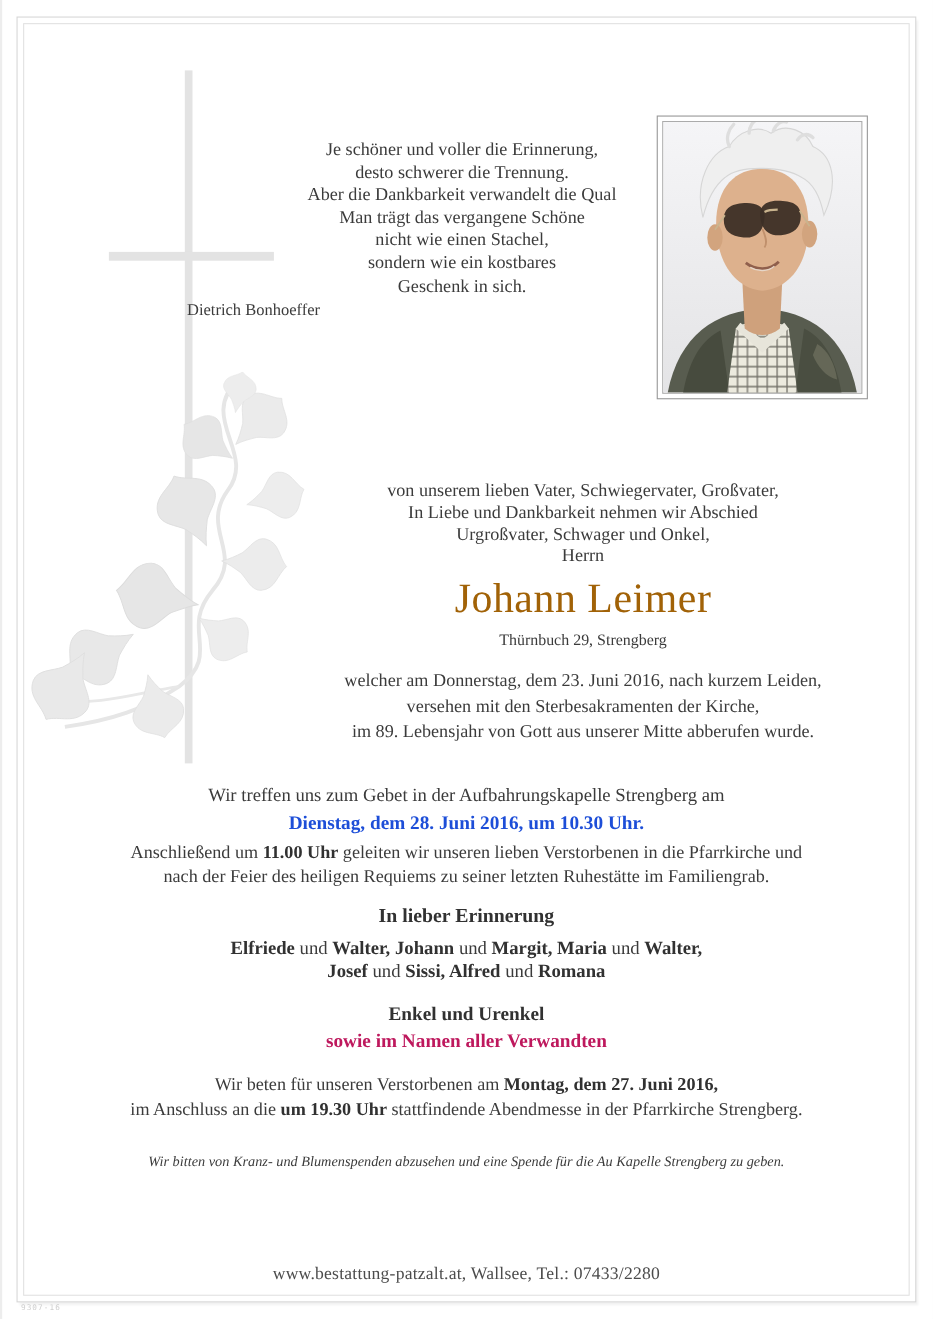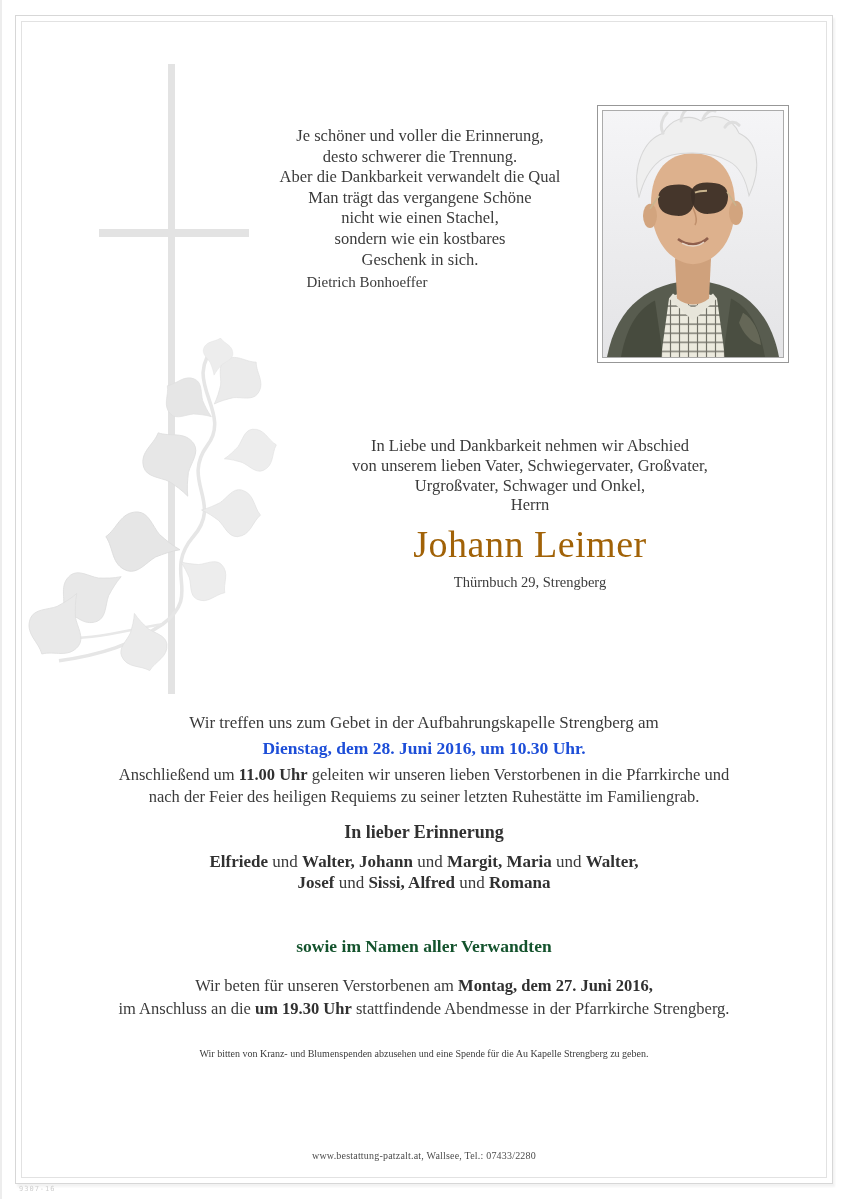--- a/index.html
+++ b/index.html
@@ -25,48 +25,48 @@
     border:1px solid #979797;background:#fff;padding:4px;box-sizing:border-box;}
   .photo-inner{width:100%;height:100%;border:1px solid #ababab;box-sizing:border-box;overflow:hidden;}
   .photo-inner svg{display:block;width:100%;height:100%;}
 
   .blk{position:absolute;text-align:center;}
   .tline{white-space:nowrap;}
   .b, b{font-weight:bold;color:#313131;font-family:Liberation Serif, serif;}
 
   #quote{left:170px;top:126px;width:500px;font-size:16.5px;}
   #quote .tline{line-height:20.6px;}
-  #quote-attr{margin-top:2px;text-align:center;padding-right:106px;font-size:15px;line-height:20px;}
+  #quote-attr{margin-top:2px;text-align:left;padding-right:106px;font-size:15px;line-height:20px;}
 
   #intro{left:290px;top:436px;width:480px;font-size:16.5px;}
   #intro .tline{line-height:19.8px;}
 
   #name{left:290px;top:522px;width:480px;font-size:38px;letter-spacing:0.5px;color:#a16207;line-height:44px;}
   #address{left:290px;top:574px;width:480px;font-size:14.5px;}
 
   #death{left:290px;top:607px;width:480px;font-size:16.5px;}
   #death .tline{line-height:23px;}
 
   #svc-line{left:60px;top:713px;width:728px;font-size:17px;}
   #svc-time{left:60px;top:738px;width:728px;font-size:17.5px;font-weight:bold;color:#1d4ed8;}
   #svc-proc{left:60px;top:764px;width:728px;font-size:16.5px;}
   #svc-proc .tline{line-height:21.5px;}
 
   #rem-heading{left:60px;top:822px;width:728px;font-size:18px;font-weight:bold;color:#313131;}
   #family{left:60px;top:852px;width:728px;font-size:17px;}
   #family .tline{line-height:20.5px;}
   #children{left:60px;top:891px;width:728px;font-size:13.5px;}
   #grand{left:60px;top:911px;width:728px;font-size:17.5px;font-weight:bold;color:#313131;}
-  #relatives{left:60px;top:936px;width:728px;font-size:17.5px;font-weight:bold;color:#14532d;}
+  #relatives{left:60px;top:936px;width:728px;font-size:17.5px;font-weight:bold;color:#be185d;}
 
   #prayer{left:60px;top:974px;width:728px;font-size:16.5px;}
   #prayer .tline{line-height:23px;}
 
-  #donation{left:60px;top:1048px;width:728px;font-size:10px;}
-  #footer{left:60px;top:1150px;width:728px;font-size:10px;color:#4c4c4c;letter-spacing:0.2px;}
+  #donation{left:60px;top:1048px;width:728px;font-size:13px;font-style:italic;}
+  #footer{left:60px;top:1150px;width:728px;font-size:16px;color:#4c4c4c;letter-spacing:0.2px;}
   #print-code{position:absolute;left:19px;top:1185px;font-size:7px;color:#cfcfcf;
     font-family:"DejaVu Sans Mono",monospace;letter-spacing:1px;}
 </style>
 </head>
 <body>
 
 <div class="page">
 
   <div class="edge-left"></div>
   <div class="frame-outer"></div>
@@ -147,42 +147,48 @@
         <div class="tline">Aber die Dankbarkeit verwandelt die Qual</div>
         <div class="tline">Man trägt das vergangene Schöne</div>
         <div class="tline">nicht wie einen Stachel,</div>
         <div class="tline">sondern wie ein kostbares</div>
         <div class="tline">Geschenk in sich.</div>
       </div>
     <div id="quote-attr">Dietrich Bonhoeffer</div>
   </div>
 
   <div class="blk" id="intro">
+      <div class="tline">von unserem lieben Vater, Schwiegervater, Großvater,</div>
       <div class="tline">In Liebe und Dankbarkeit nehmen wir Abschied</div>
-      <div class="tline">von unserem lieben Vater, Schwiegervater, Großvater,</div>
       <div class="tline">Urgroßvater, Schwager und Onkel,</div>
       <div class="tline">Herrn</div>
     </div>
 
   <div class="blk" id="name">Johann Leimer</div>
   <div class="blk" id="address">Thürnbuch 29, Strengberg</div>
 
+  <div class="blk" id="death">
+      <div class="tline">welcher am Donnerstag, dem 23. Juni 2016, nach kurzem Leiden,</div>
+      <div class="tline">versehen mit den Sterbesakramenten der Kirche,</div>
+      <div class="tline">im 89. Lebensjahr von Gott aus unserer Mitte abberufen wurde.</div>
+    </div>
 
   <div class="blk" id="svc-line">Wir treffen uns zum Gebet in der Aufbahrungskapelle Strengberg am</div>
   <div class="blk" id="svc-time">Dienstag, dem 28. Juni 2016, um 10.30 Uhr.</div>
   <div class="blk" id="svc-proc">
       <div class="tline"><span>Anschließend um </span><span class="b">11.00 Uhr</span><span> geleiten wir unseren lieben Verstorbenen in die Pfarrkirche und</span></div>
       <div class="tline"><span>nach der Feier des heiligen Requiems zu seiner letzten Ruhestätte im Familiengrab.</span></div>
     </div>
 
   <div class="blk" id="family">
       <div class="tline"><span class="b">Elfriede</span><span> und </span><span class="b">Walter, Johann</span><span> und </span><span class="b">Margit, Maria</span><span> und </span><span class="b">Walter,</span></div>
       <div class="tline"><span class="b">Josef</span><span> und </span><span class="b">Sissi, Alfred</span><span> und </span><span class="b">Romana</span></div>
     </div>
   <div class="blk" id="rem-heading">In lieber Erinnerung</div>
+  <div class="blk" id="grand">Enkel und Urenkel</div>
   <div class="blk" id="relatives">sowie im Namen aller Verwandten</div>
 
   <div class="blk" id="prayer">
       <div class="tline"><span>Wir beten für unseren Verstorbenen am </span><span class="b">Montag, dem 27. Juni 2016,</span></div>
       <div class="tline"><span>im Anschluss an die </span><span class="b">um 19.30 Uhr</span><span> stattfindende Abendmesse in der Pfarrkirche Strengberg.</span></div>
     </div>
 
   <div class="blk" id="donation">Wir bitten von Kranz- und Blumenspenden abzusehen und eine Spende für die Au Kapelle Strengberg zu geben.</div>
 
   <div class="blk" id="footer">www.bestattung-patzalt.at, Wallsee, Tel.: 07433/2280</div>

